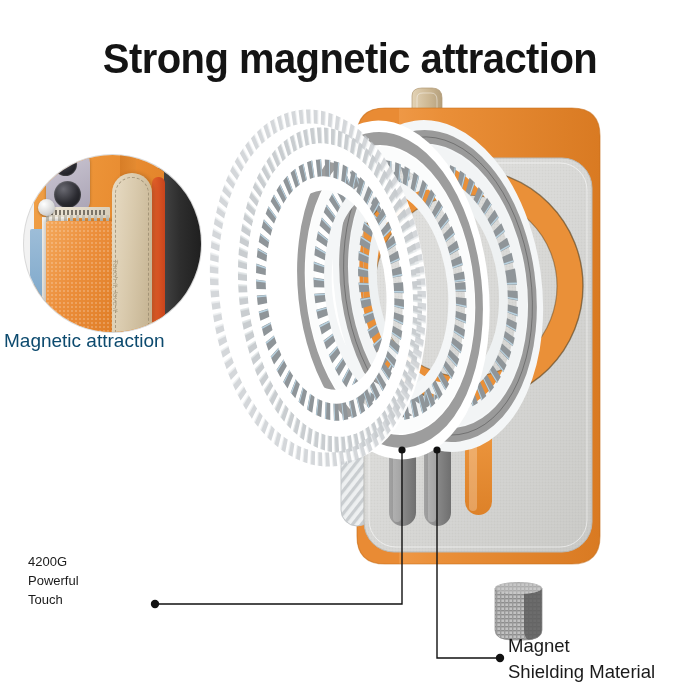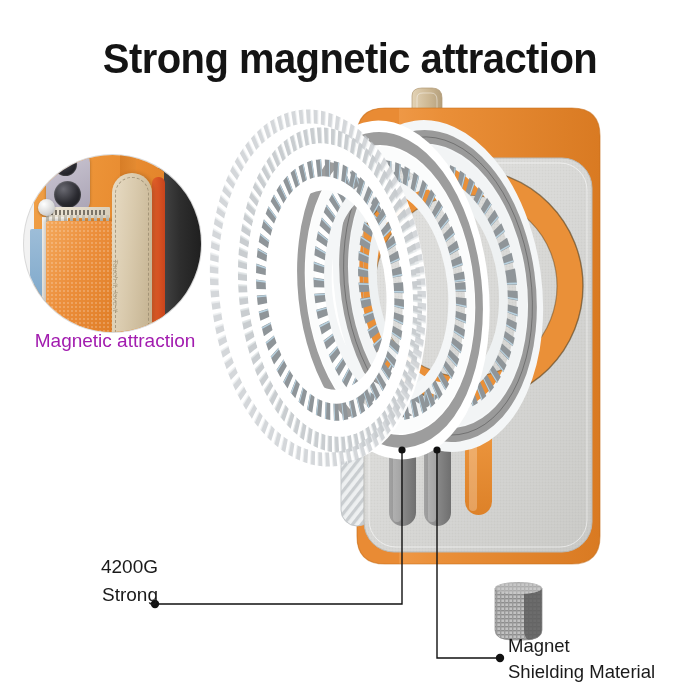--- a/index.html
+++ b/index.html
@@ -83,28 +83,28 @@
     background:linear-gradient(90deg,#efe7d8,#d9cfbb);border-radius:1px;}
   .pc-label:after{content:"";position:absolute;left:3px;top:3px;right:3px;height:5px;
     background:repeating-linear-gradient(90deg,#7b7468 0 2px,transparent 2px 4px);}
   .pc-script{position:absolute;left:96px;top:104px;width:60px;height:14px;
     color:#b2a488;font-size:8px;font-style:italic;
     transform:rotate(90deg);transform-origin:0 0;white-space:nowrap;}
 
   
   .photo-caption{
     position:absolute;left:4px;top:310px;width:222px;
-    text-align:center;
-    font-size:19px;color:#a21caf;line-height:1.32;
+    text-align:left;
+    font-size:19px;color:#0c4a6e;line-height:1.32;
   }
 
   
   .callout-left{
     position:absolute;left:28px;top:535px;width:130px;
-    text-align:right;font-size:19px;color:#1a1a1a;line-height:1.45;
+    text-align:left;font-size:13px;color:#1a1a1a;line-height:1.45;
   }
   .callout-right{
     position:absolute;left:508px;top:615px;width:200px;
     text-align:left;font-size:18.5px;color:#1a1a1a;line-height:1.42;
   }
 
   
   svg.art{position:absolute;left:0;top:0;width:700px;height:700px;}
 </style>
 </head>
@@ -290,21 +290,22 @@
     </g>
     <g>
       <polyline points="500,640 437,640 437,432" fill="none" stroke="#111111" stroke-width="1.4"></polyline>
       <circle cx="500" cy="640" r="4.2" fill="#111111"></circle>
       <circle cx="437" cy="432" r="3.6" fill="#111111"></circle>
     </g>
   </svg>
 
   <div class="callout-left">
     <div>4200G</div>
-    <div>Strong</div>
+    <div>Powerful</div>
+    <div>Touch</div>
   </div>
 
   <div class="callout-right">
     <div>Magnet</div>
     <div>Shielding Material</div>
   </div>
 
 </div>
 
 </body></html>

